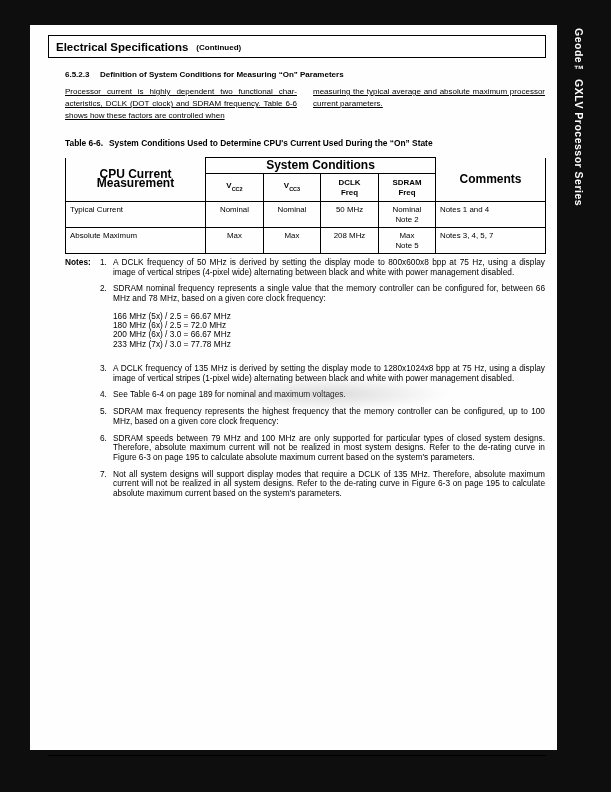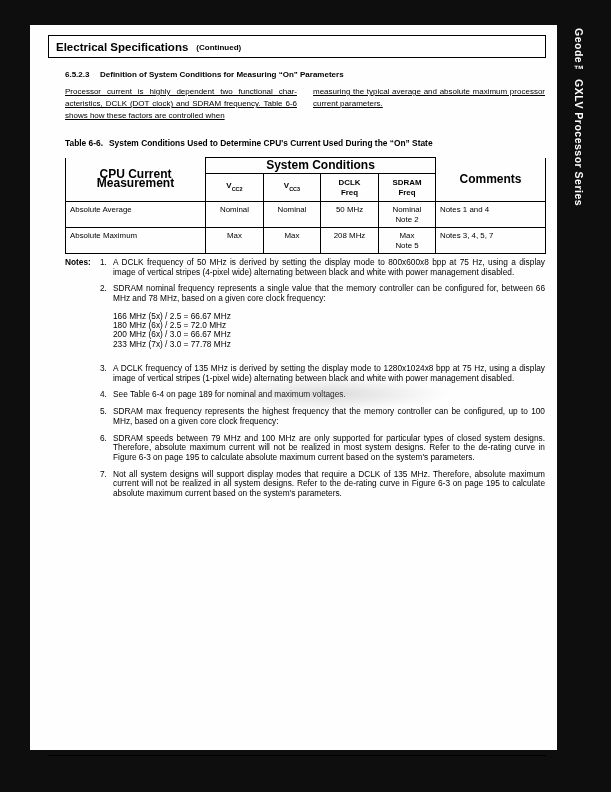--- a/index.html
+++ b/index.html
@@ -118,21 +118,21 @@
           </tr>
           <tr class="h2">
             <th><span>V</span><sub>CC2</sub></th>
             <th><span>V</span><sub>CC3</sub></th>
             <th>DCLK
 Freq</th>
             <th>SDRAM
 Freq</th>
           </tr>
           <tr>
-            <td class="left-cell">Absolute Average</td>
+            <td class="left-cell">Typical Current</td>
             <td>Nominal</td>
             <td>Nominal</td>
             <td>50 MHz</td>
             <td>Nominal
 Note 2</td>
             <td class="left-cell">Notes 1 and 4</td>
           </tr>
           <tr>
             <td class="left-cell">Absolute Maximum</td>
             <td>Max</td>

